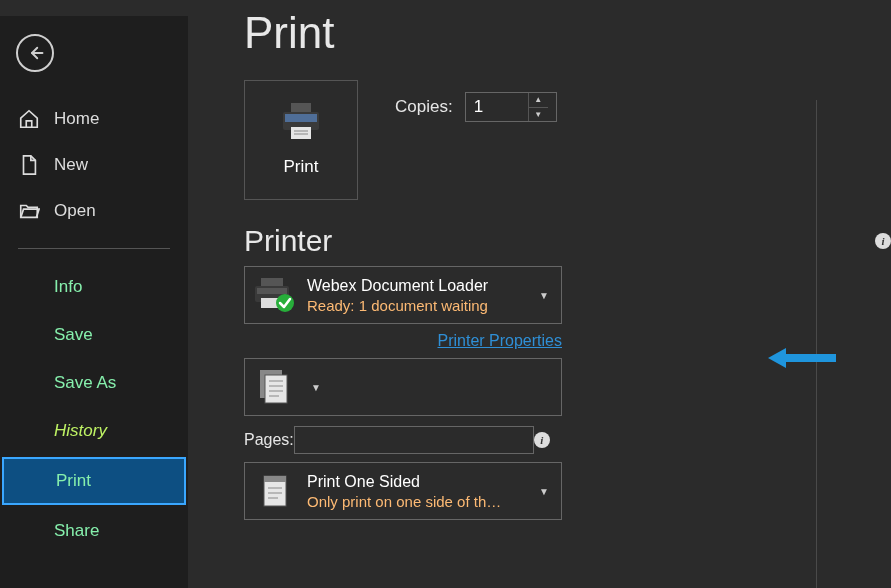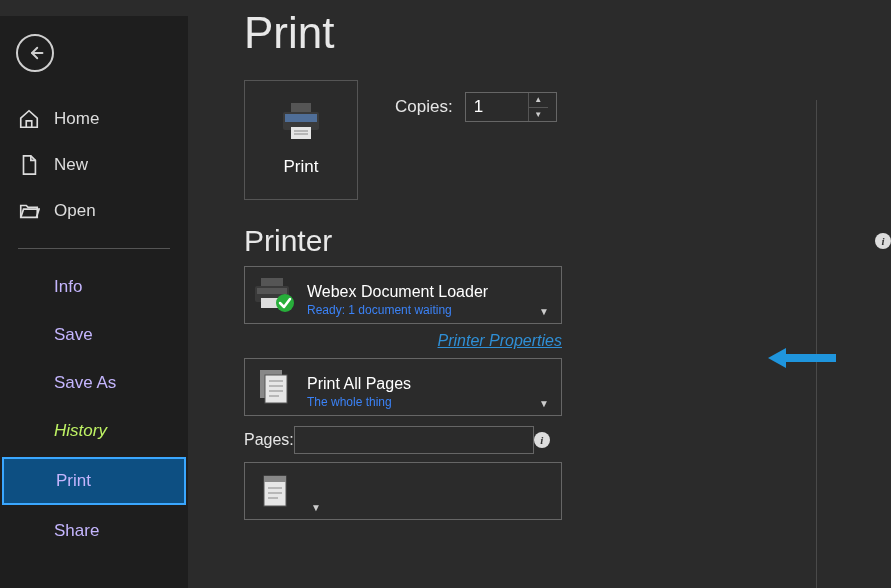--- a/index.html
+++ b/index.html
@@ -45,21 +45,21 @@
   }
   .nav-item .icon { width: 22px; height: 22px; display:flex; align-items:center; justify-content:center; }
   .nav-item .icon svg { width: 22px; height: 22px; }
   .nav-sep {
     border-top: 1px solid #555;
     margin: 14px 18px;
   }
   .nav-sub {
     padding: 14px 18px 14px 54px;
     font-size: 17px;
-    color: #c4b5fd;
+    color: #86efac;
     cursor: pointer;
   }
   .nav-sub.disabled { color: #bef264; font-style: italic; }
   .nav-sub.active {
     background: #0d4f82;
     border: 2px solid #3aa7ff;
     padding: 12px 16px 12px 52px;
     margin: 2px 2px;
   }
   .main {
@@ -158,36 +158,35 @@
     display: flex;
     align-items: center;
     justify-content: center;
     font-family: Georgia, serif;
   }
   .dropdown {
     width: 318px;
     border: 1px solid #666;
     background: #2b2b2b;
     display: flex;
-    align-items: flex-end;
+    align-items: center;
     padding: 6px 8px;
     gap: 10px;
     cursor: pointer;
     position: relative;
   }
   .dropdown .dd-icon { width: 44px; height: 44px; display:flex; align-items:center; justify-content:center; position:relative; flex-shrink:0; }
   .dropdown .dd-text { flex: 1; display:flex; flex-direction:column; gap:2px; min-width:0; }
   .dropdown .dd-title { color:#fff; font-size:16px; white-space:nowrap; overflow:hidden; text-overflow:ellipsis; }
-  .dropdown .dd-sub { color:#3b82f6; font-size:12px; white-space:nowrap; overflow:hidden; text-overflow:ellipsis; }
+  .dropdown .dd-sub { color:#fdba74; font-size:15px; white-space:nowrap; overflow:hidden; text-overflow:ellipsis; }
   .dropdown .dd-caret { color:#ccc; font-size:10px; padding:0 4px; }
   .printer-props {
     width: 318px;
     text-align: right;
     margin-top: 8px;
-    font-style: italic;
   }
   .printer-props a {
     color: #2f8fd6;
     text-decoration: underline;
     font-size: 16px;
     cursor: pointer;
   }
   .arrow-callout {
     position: absolute;
     left: 580px;
@@ -346,43 +345,43 @@
     <span class="dd-icon">
       <svg width="38" height="38" viewBox="0 0 38 38">
         <rect x="4" y="2" width="22" height="28" fill="#888"></rect>
         <rect x="9" y="7" width="22" height="28" fill="#e6e6e6" stroke="#555"></rect>
         <line x1="13" y1="13" x2="27" y2="13" stroke="#888"></line>
         <line x1="13" y1="18" x2="27" y2="18" stroke="#888"></line>
         <line x1="13" y1="23" x2="27" y2="23" stroke="#888"></line>
         <line x1="13" y1="28" x2="23" y2="28" stroke="#888"></line>
       </svg>
     </span>
-    <span class="dd-text">
-      <span class="dd-title">Print All Pages</span>
-      <span class="dd-sub">The whole thing</span>
-    </span>
     <span class="dd-caret">▼</span>
   </div>
 
   <div class="pages-row">
     <span>Pages:</span>
     <input class="pages-input" type="text" id="pages-input" style="">
     <span class="info-badge">i</span>
   </div>
 
   <div class="dropdown mt8">
     <span class="dd-icon">
       <svg width="38" height="38" viewBox="0 0 38 38">
         <rect x="8" y="4" width="22" height="30" fill="#e6e6e6" stroke="#555"></rect>
         <rect x="8" y="4" width="22" height="6" fill="#888"></rect>
         <line x1="12" y1="16" x2="26" y2="16" stroke="#888"></line>
         <line x1="12" y1="21" x2="26" y2="21" stroke="#888"></line>
         <line x1="12" y1="26" x2="22" y2="26" stroke="#888"></line>
       </svg>
     </span>
+    <span class="dd-text">
+      <span class="dd-title">Print One Sided</span>
+      <span class="dd-sub">Only print on one side of th…</span>
+    </span>
     <span class="dd-caret">▼</span>
   </div>
 
   <div class="divider-v"></div>
 
   <div class="arrow-callout">
     <div class="tip"></div>
     <div class="shaft"></div>
   </div>
 

